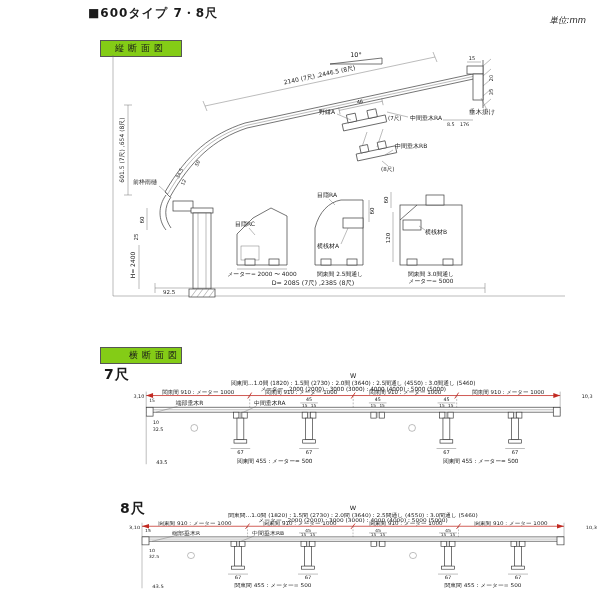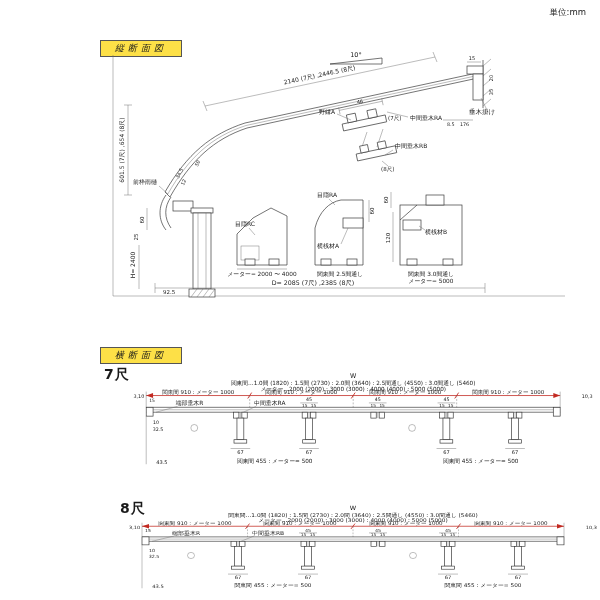--- a/index.html
+++ b/index.html
@@ -1,34 +1,35 @@
 <!DOCTYPE html>
 <html><head>
 <meta charset="utf-8">
 <style>
   html,body{margin:0;padding:0;background:#fff;}
   .canvas{position:relative;width:600px;height:600px;background:#ffffff;
           font-family:"DejaVu Sans","Liberation Sans",sans-serif;color:#1a1a1a;overflow:hidden;}
   .page-title{position:absolute;left:88px;top:5px;font-size:12px;font-weight:bold;letter-spacing:1px;}
-  .unit-label{position:absolute;right:14px;top:7px;font-size:8.5px;}
+  .unit-label{position:absolute;right:14px;top:15px;font-size:8.5px;font-style:italic;}
   .secbox{position:absolute;border:1.2px solid #555;width:80px;height:15px;
           display:flex;align-items:center;justify-content:center;
-          font-size:9px;letter-spacing:4px;background:#fde047;font-style:italic;}
+          font-size:9px;letter-spacing:4px;background:#84cc16;}
   .variant-label{position:absolute;font-size:14px;font-weight:bold;letter-spacing:1px;}
   svg{position:absolute;overflow:visible;}
   svg text{fill:#1a1a1a;font-family:"DejaVu Sans","Liberation Sans",sans-serif;}
   .ln{stroke:#3a3a3a;stroke-width:0.7;fill:none;}
   .th{stroke:#6a6a6a;stroke-width:0.45;fill:none;}
   .sh{stroke:#3a3a3a;stroke-width:0.7;fill:#ffffff;}
 </style>
 </head>
 <body>
 
 <div class="canvas">
 
+  <div class="page-title">■600タイプ 7・8尺</div>
   <div class="unit-label">単位:mm</div>
 
   <div class="secbox" style="left:100px;top:40px;">
     <span>縦断面図</span>
   </div>
 
   <svg style="left:95px;top:50px;" width="500" height="300" viewBox="0 0 500 300">
 
     <g>
       <line class="th" x1="18" y1="5" x2="18" y2="246"></line>
@@ -184,21 +185,21 @@
     </g>
 
     <g>
       <line class="th" x1="60" y1="238" x2="390" y2="238"></line>
       <line class="th" x1="60" y1="233" x2="60" y2="243"></line>
       <line class="th" x1="390" y1="233" x2="390" y2="243"></line>
       <text x="218" y="235" font-size="6.3" text-anchor="middle">D= 2085 (7尺) ,2385 (8尺)</text>
     </g>
   </svg>
 
-  <div class="secbox" style="left:100px;top:347px;">
+  <div class="secbox" style="left:100px;top:347px;justify-content:flex-end;">
     <span>横断面図</span>
   </div>
 
   <div class="variant-label" style="left:104px;top:366px;">7尺</div>
   <div class="variant-label" style="left:120px;top:500px;">8尺</div>
 
   <svg width="0" height="0" style="position:absolute;">
     <symbol id="csec" viewBox="0 0 470 105">
       <g>
         <text x="225" y="6" font-size="6.5" text-anchor="middle">W</text>

